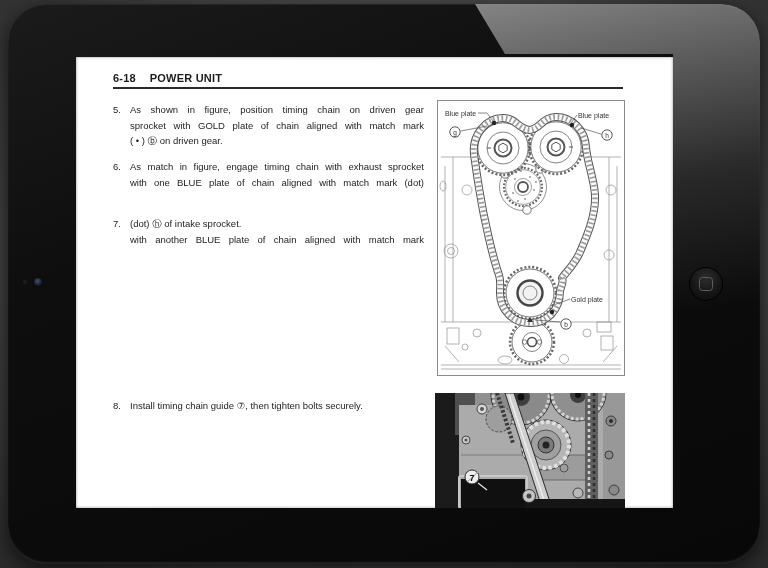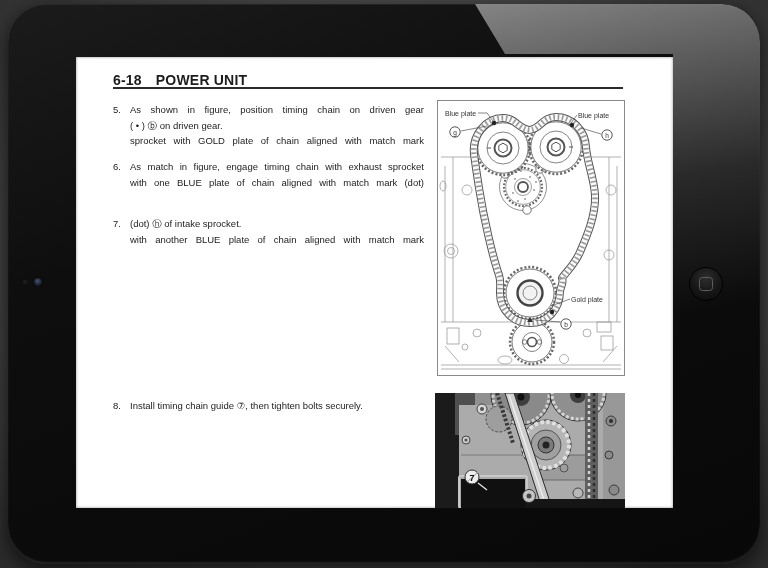--- a/index.html
+++ b/index.html
@@ -39,21 +39,21 @@
     position:absolute;left:50%;top:50%;width:12px;height:12px;
     transform:translate(-50%,-50%);
     border:1.5px solid #5d5d5d;border-radius:3.5px;
   }
   
   .screen{
     position:absolute;left:68px;top:53px;width:597px;height:451px;
     background:#ffffff;box-shadow:inset 0 0 3px rgba(0,0,0,.45);
   }
   .page{position:absolute;inset:0;color:#1c1c1c;}
-  .hdr{position:absolute;left:37px;top:15px;font-size:14px;font-weight:bold;letter-spacing:.2px;white-space:nowrap;}
+  .hdr{position:absolute;left:37px;top:15px;font-size:11px;font-weight:bold;letter-spacing:.2px;white-space:nowrap;}
   .hdr .ttl{margin-left:14px;}
   .hdr-rule{position:absolute;left:37px;top:29.5px;width:510px;height:2.4px;background:#2b2b2b;}
   .step{position:absolute;left:37px;width:311px;font-size:9.5px;line-height:15.5px;}
   .step .num{position:absolute;left:0;top:0;}
   .step .lines{margin-left:17px;width:294px;}
   .ln{text-align:justify;text-align-last:justify;height:15.5px;overflow:hidden;}
   .ln.last{text-align-last:left;}
   .diagram-box{position:absolute;left:361px;top:43px;width:188px;height:276px;}
   .photo-box{position:absolute;left:359px;top:336px;width:190px;height:115px;}
   svg{display:block;}
@@ -75,22 +75,22 @@
 
         <div class="hdr">
           <span>6-18</span><span class="ttl">POWER UNIT</span>
         </div>
         <div class="hdr-rule"></div>
 
         <div class="step" style="top:45px">
           <span class="num">5.</span>
           <div class="lines">
             <div class="ln">As shown in figure, position timing chain on driven gear</div>
+            <div class="ln">sprocket with GOLD plate of chain aligned with match mark</div>
             <div class="ln last">( • ) ⓑ on driven gear.</div>
-            <div class="ln">sprocket with GOLD plate of chain aligned with match mark</div>
           </div>
         </div>
 
         <div class="step" style="top:102px">
           <span class="num">6.</span>
           <div class="lines">
             <div class="ln">As match in figure, engage timing chain with exhaust sprocket</div>
             <div class="ln">with one BLUE plate of chain aligned with match mark (dot)</div>
           </div>
         </div>

